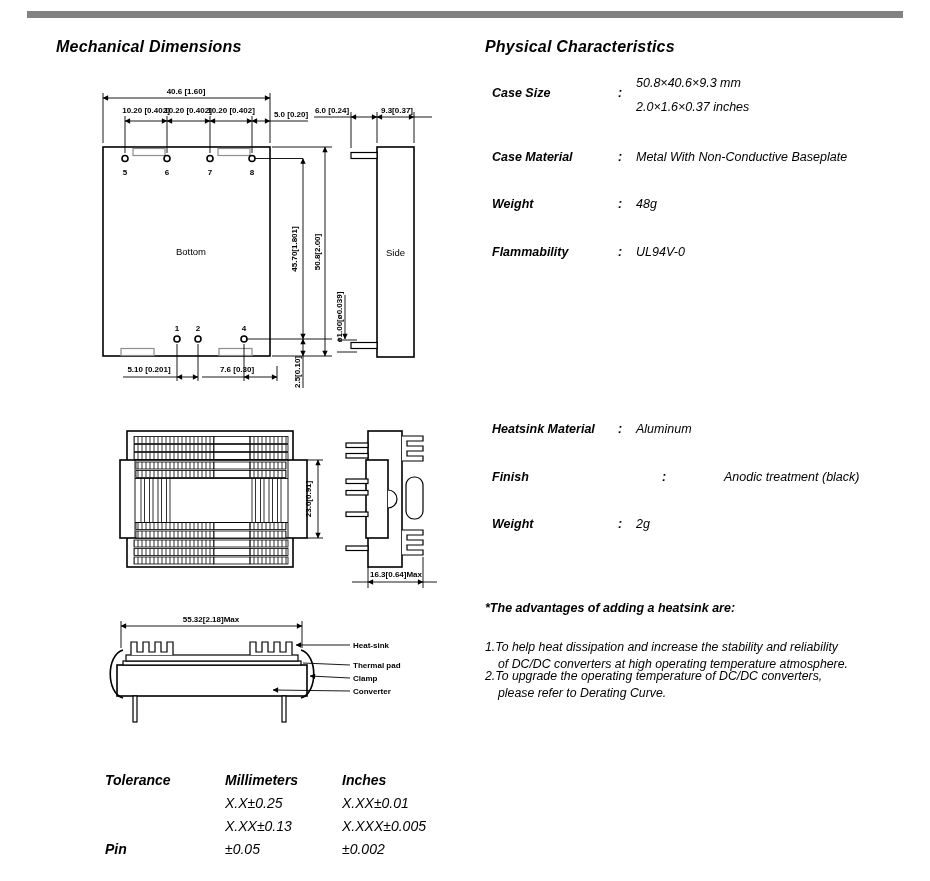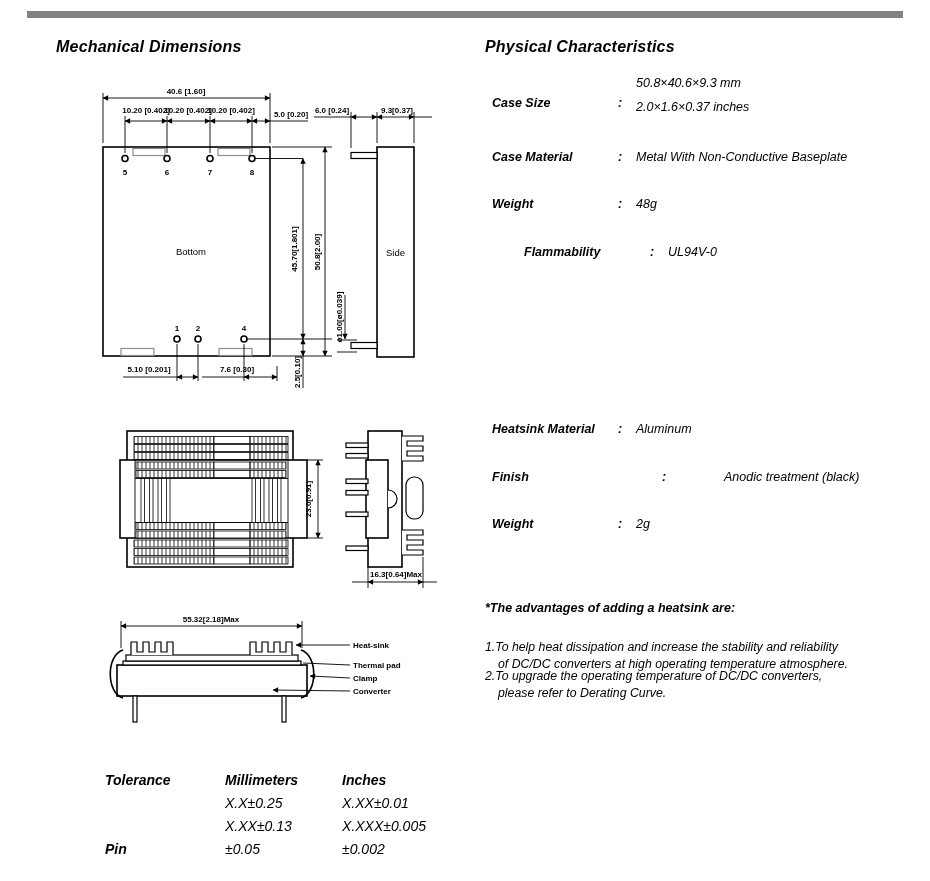--- a/index.html
+++ b/index.html
@@ -9,21 +9,21 @@
   .sec-title{position:absolute;font-size:16px;font-weight:bold;font-style:italic;letter-spacing:0.2px;white-space:nowrap;}
   #title-left{left:56px;top:38px;}
   #title-right{left:485px;top:38px;}
 
   
   .spec-row{position:absolute;left:492px;display:flex;font-size:12.5px;font-style:italic;white-space:nowrap;}
   .spec-label{font-weight:bold;width:126px;flex:none;}
   .spec-colon{font-weight:bold;width:18px;flex:none;}
   .spec-value{}
   .v2line{line-height:23.5px;margin-top:-6px;}
-  .cs-shift{margin-top:18px;}
+  .cs-shift{margin-top:8px;}
 
   .adv-head{position:absolute;left:485px;top:601px;font-size:12.5px;font-weight:bold;font-style:italic;white-space:nowrap;}
   .adv-p{position:absolute;left:485px;font-size:12.3px;font-style:italic;line-height:17px;white-space:nowrap;}
   .adv-p .cont{margin-left:13px;}
 
   
   .tol-table{position:absolute;left:105px;top:772px;display:grid;
              grid-template-columns:120px 117px 150px;grid-auto-rows:23px;
              font-size:14px;font-style:italic;}
   .tol-table .th{font-weight:bold;}
@@ -258,21 +258,21 @@
     <div class="spec-colon">:</div>
     <div class="spec-value">Metal With Non-Conductive Baseplate</div>
   </div>
 
   <div class="spec-row" style="top:197px;">
     <div class="spec-label">Weight</div>
     <div class="spec-colon">:</div>
     <div class="spec-value">48g</div>
   </div>
 
-  <div class="spec-row" style="top:245px;margin-left:32px;">
+  <div class="spec-row" style="top:245px;">
     <div class="spec-label">Flammability</div>
     <div class="spec-colon">:</div>
     <div class="spec-value">UL94V-0</div>
   </div>
 
   <div class="spec-row" style="top:422px;">
     <div class="spec-label">Heatsink Material</div>
     <div class="spec-colon">:</div>
     <div class="spec-value">Aluminum</div>
   </div>

